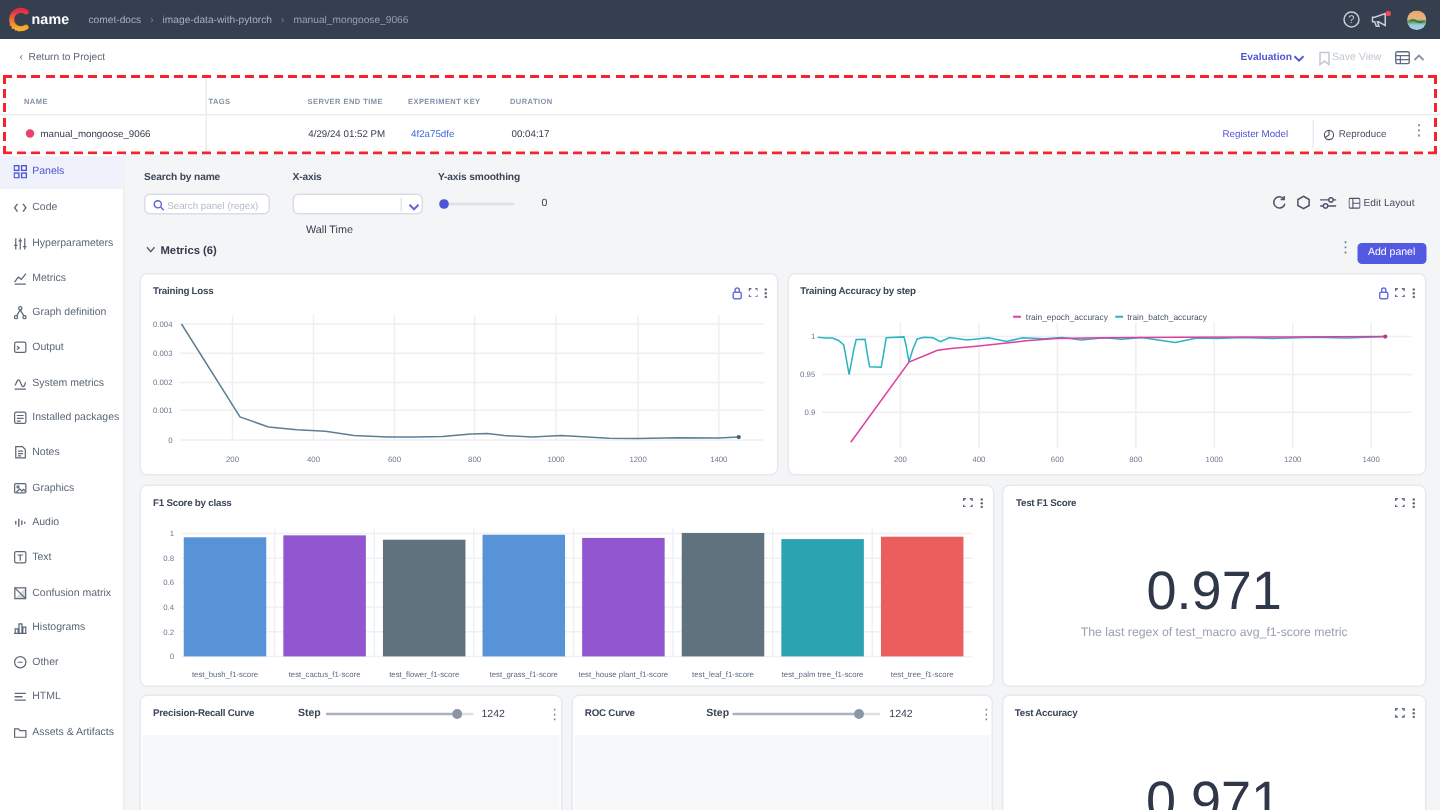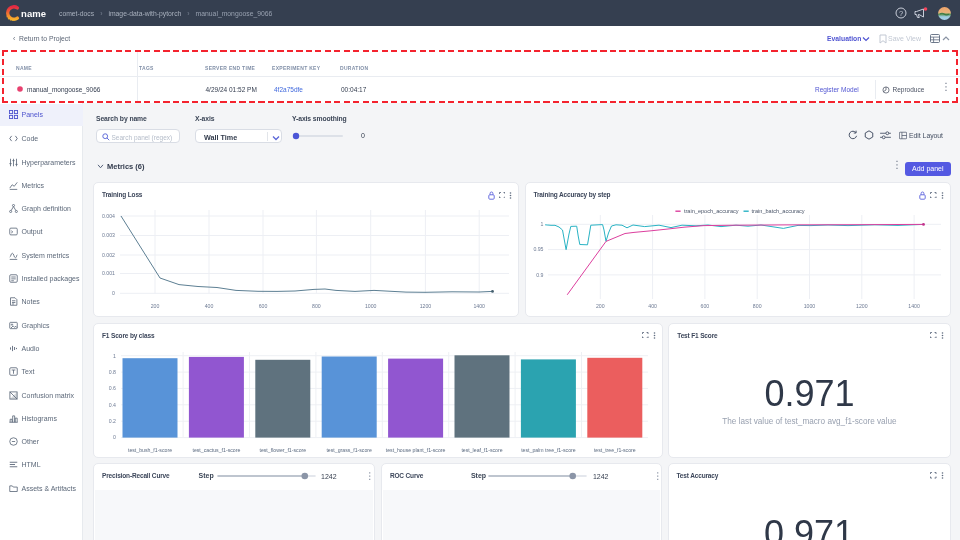--- a/index.html
+++ b/index.html
@@ -32,21 +32,21 @@
 .sitem{position:absolute;left:0;width:83px;height:23.3px;display:flex;align-items:center;}
 .sitem svg{margin-left:8.5px;}
 .sitem span{margin-left:4px;font-size:7px;color:#5c6879;white-space:nowrap;}
 .sitem.active{background:#eff1fb;}
 .sitem.active span{color:#4e54ce;}
 
 .ctl-label{position:absolute;font-size:6.8px;font-weight:bold;color:#3c4657;letter-spacing:-.1px;}
 #searchbox{position:absolute;left:95.5px;top:129px;width:84px;height:13.5px;background:#fff;border:1px solid #d9dde5;border-radius:4px;}
 #searchbox .ph{position:absolute;left:15px;top:3.5px;font-size:6.5px;color:#b4bcc9;white-space:nowrap;}
 #xdrop{position:absolute;left:195px;top:129px;width:87px;height:13.5px;background:#fff;border:1px solid #d9dde5;border-radius:4px;}
-#xdrop .txt{position:absolute;left:8px;top:3px;font-size:7.2px;font-weight:bold;color:#333c4d;}
+#xdrop .txt{position:absolute;left:8px;top:18px;font-size:7.2px;font-weight:normal;color:#333c4d;}
 #xdrop .div{position:absolute;left:71px;top:2px;width:1px;height:9px;background:#e2e5ea;}
 
 .card{position:absolute;background:#fff;border:1px solid #e7e9ee;border-radius:5px;}
 .ctitle{position:absolute;left:8px;top:7.5px;font-size:6.5px;color:#3c465a;font-weight:bold;letter-spacing:-.15px;}
 
 #mhdr{position:absolute;left:97px;top:162px;font-size:7.5px;color:#323b4d;font-weight:bold;}
 #addpanel{position:absolute;left:905px;top:58.5px;width:45.5px;height:14px;background:#5459e2;border-radius:3px;color:#fff;font-size:7px;text-align:center;line-height:14px;}
 .num-big{position:absolute;width:100%;text-align:center;font-size:36px;color:#2f3848;letter-spacing:0;}
 .num-sub{position:absolute;width:100%;text-align:center;font-size:8.2px;color:#99a1b0;}
 .graybody{position:absolute;left:1px;right:1px;bottom:1px;background:#f7f8fa;border-radius:0 0 5px 5px;}
@@ -544,21 +544,21 @@
         <svg width="6.5" height="6.5" viewBox="0 0 7 7">
             <path d="M.5 2.1 V.5 H2.1 M4.9 .5 H6.5 V2.1 M6.5 4.9 V6.5 H4.9 M2.1 6.5 H.5 V4.9" fill="none" stroke="#5f6b7f" stroke-width="1"></path>
           </svg>
         <svg width="3" height="7" viewBox="0 0 3 7">
             <circle cx="1.5" cy="1" r=".8" fill="#5f6b7f"></circle>
             <circle cx="1.5" cy="3.5" r=".8" fill="#5f6b7f"></circle>
             <circle cx="1.5" cy="6" r=".8" fill="#5f6b7f"></circle>
           </svg>
       </div>
       <div class="num-big" style="top:48.5px">0.971</div>
-      <div class="num-sub" style="top:93px">The last value of test_macro avg_f1-score value</div>
+      <div class="num-sub" style="top:93px">The last regex of test_macro avg_f1-score metric</div>
     </div>
 
     <div class="card" style="left:93px;top:360.4px;width:281.6px;height:135px">
       <span class="ctitle">Precision-Recall Curve</span>
       <span class="step-lbl" style="left:104.6px">Step</span>
       <svg class="abs" style="left:121px;top:7px" width="110" height="10">
         <line x1="3" y1="5" x2="89.8" y2="5" stroke="#a9b2c0" stroke-width="1.6" stroke-linecap="round"></line>
         <line x1="89.8" y1="5" x2="100" y2="5" stroke="#dce0e7" stroke-width="1.6" stroke-linecap="round"></line>
         <circle cx="89.8" cy="5" r="3.3" fill="#8b95a7"></circle>
       </svg>

